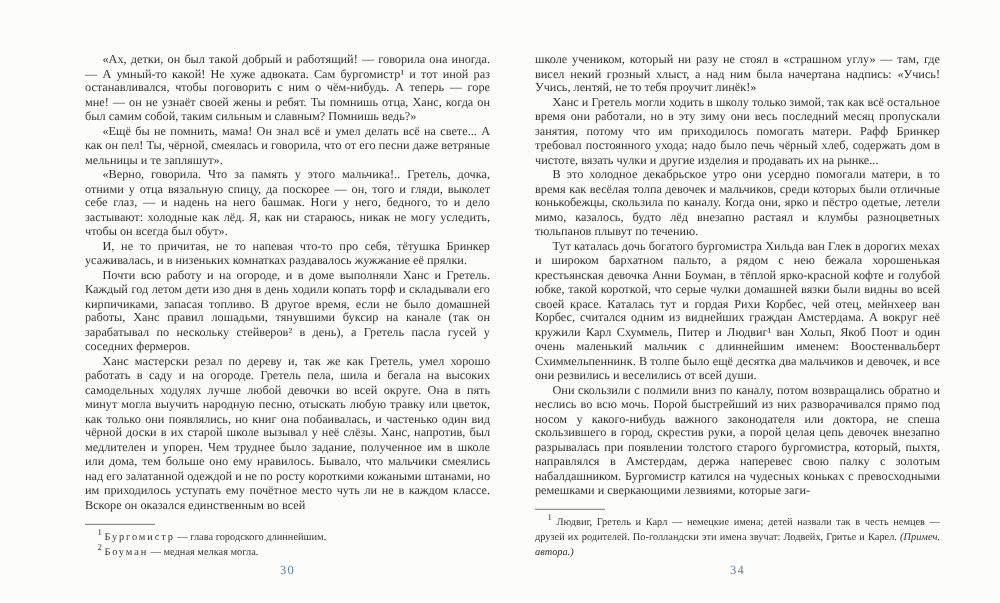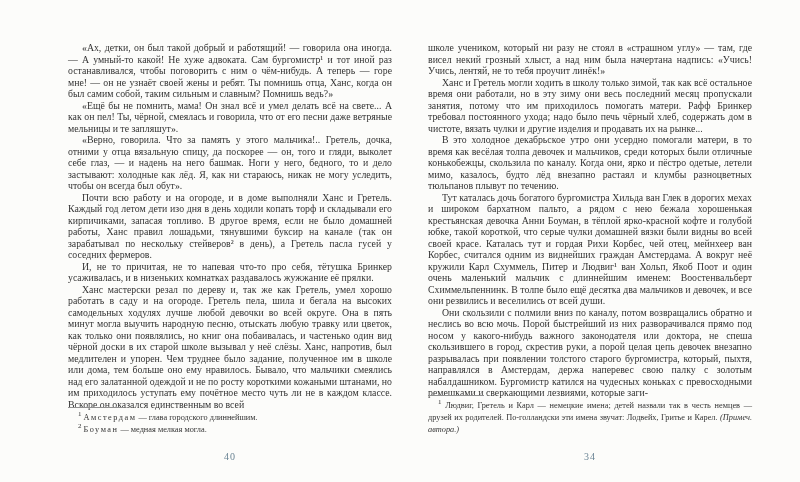--- a/index.html
+++ b/index.html
@@ -19,21 +19,21 @@
     color:var(--text);
     font-size:9.8px;line-height:11.5px;
     text-align:justify;
   }
   .page--left{left:68px;}
   .page--right{left:428px;}
   .page-body p{margin:0;text-indent:14px;}
   .page-body p.no-indent{text-indent:0;}
   sup{font-size:7px;line-height:0;vertical-align:super;}
   .footnotes{
-    position:absolute;left:0;right:0;bottom:26px;
+    position:absolute;left:0;right:0;bottom:14px;
     font-size:8.3px;line-height:12px;text-align:justify;
   }
   .fn-rule{width:56px;height:1px;background:var(--footnote-rule);margin:0 0 4px 0;}
   .footnote-line{margin:0;text-indent:10px;}
   .fn-term{letter-spacing:1.5px;margin:0 2px 0 2px;}
   .footnote-par{margin:0;text-indent:10px;}
   .fn-attr{font-style:italic;}
   .page-number{
     position:absolute;left:0;right:0;bottom:0;
     text-align:center;color:var(--page-number);
@@ -41,30 +41,30 @@
   }
 </style>
 </head>
 <body>
 
 <section class="page page--left">
   <div class="page-body">
     <p>«Ах, детки, он был такой добрый и работящий! — говорила она иногда. — А умный-то какой! Не хуже адвоката. Сам бургомистр¹ и тот иной раз останавливался, чтобы поговорить с ним о чём-нибудь. А теперь — горе мне! — он не узнаёт своей жены и ребят. Ты помнишь отца, Ханс, когда он был самим собой, таким сильным и славным? Помнишь ведь?»</p>
     <p>«Ещё бы не помнить, мама! Он знал всё и умел делать всё на свете... А как он пел! Ты, чёрной, смеялась и говорила, что от его песни даже ветряные мельницы и те запляшут».</p>
     <p>«Верно, говорила. Что за память у этого мальчика!.. Гретель, дочка, отними у отца вязальную спицу, да поскорее — он, того и гляди, выколет себе глаз, — и надень на него башмак. Ноги у него, бедного, то и дело застывают: холодные как лёд. Я, как ни стараюсь, никак не могу уследить, чтобы он всегда был обут».</p>
+    <p>И, не то причитая, не то напевая что-то про себя, тётушка Бринкер усаживалась, и в низеньких комнатках раздавалось жужжание её прялки.</p>
     <p>Почти всю работу и на огороде, и в доме выполняли Ханс и Гретель. Каждый год летом дети изо дня в день ходили копать торф и складывали его кирпичиками, запасая топливо. В другое время, если не было домашней работы, Ханс правил лошадьми, тянувшими буксир на канале (так он зарабатывал по нескольку стейверов² в день), а Гретель пасла гусей у соседних фермеров.</p>
-    <p>И, не то причитая, не то напевая что-то про себя, тётушка Бринкер усаживалась, и в низеньких комнатках раздавалось жужжание её прялки.</p>
     <p>Ханс мастерски резал по дереву и, так же как Гретель, умел хорошо работать в саду и на огороде. Гретель пела, шила и бегала на высоких самодельных ходулях лучше любой девочки во всей округе. Она в пять минут могла выучить народную песню, отыскать любую травку или цветок, как только они появлялись, но книг она побаивалась, и частенько один вид чёрной доски в их старой школе вызывал у неё слёзы. Ханс, напротив, был медлителен и упорен. Чем труднее было задание, полученное им в школе или дома, тем больше оно ему нравилось. Бывало, что мальчики смеялись над его залатанной одеждой и не по росту короткими кожаными штанами, но им приходилось уступать ему почётное место чуть ли не в каждом классе. Вскоре он оказался единственным во всей</p>
   </div>
   <div class="footnotes">
     <div class="fn-rule"></div>
-    <p class="footnote-line"><sup>1</sup><span class="fn-term">Амстердам</span><span>—  глава городского длиннейшим.</span></p>
+    <p class="footnote-line"><sup>1</sup><span class="fn-term">Бургомистр</span><span>—  глава городского длиннейшим.</span></p>
     <p class="footnote-line"><sup>2</sup><span class="fn-term">Боуман</span><span>—  медная мелкая могла.</span></p>
   </div>
-  <div class="page-number">40</div>
+  <div class="page-number">30</div>
 </section>
 
 <section class="page page--right">
   <div class="page-body">
     <p class="no-indent">школе учеником, который ни разу не стоял в «страшном углу» — там, где висел некий грозный хлыст, а над ним была начертана надпись: «Учись! Учись, лентяй, не то тебя проучит линёк!»</p>
     <p>Ханс и Гретель могли ходить в школу только зимой, так как всё остальное время они работали, но в эту зиму они весь последний месяц пропускали занятия, потому что им приходилось помогать матери. Рафф Бринкер требовал постоянного ухода; надо было печь чёрный хлеб, содержать дом в чистоте, вязать чулки и другие изделия и продавать их на рынке...</p>
     <p>В это холодное декабрьское утро они усердно помогали матери, в то время как весёлая толпа девочек и мальчиков, среди которых были отличные конькобежцы, скользила по каналу. Когда они, ярко и пёстро одетые, летели мимо, казалось, будто лёд внезапно растаял и клумбы разноцветных тюльпанов плывут по течению.</p>
     <p>Тут каталась дочь богатого бургомистра Хильда ван Глек в дорогих мехах и широком бархатном пальто, а рядом с нею бежала хорошенькая крестьянская девочка Анни Боуман, в тёплой ярко-красной кофте и голубой юбке, такой короткой, что серые чулки домашней вязки были видны во всей своей красе. Каталась тут и гордая Рихи Корбес, чей отец, мейнхеер ван Корбес, считался одним из виднейших граждан Амстердама. А вокруг неё кружили Карл Схуммель, Питер и Людвиг¹ ван Хольп, Якоб Поот и один очень маленький мальчик с длиннейшим именем: Воостенвальберт Схиммельпеннинк. В толпе было ещё десятка два мальчиков и девочек, и все они резвились и веселились от всей души.</p>
     <p>Они скользили с полмили вниз по каналу, потом возвращались обратно и неслись во всю мочь. Порой быстрейший из них разворачивался прямо под носом у какого-нибудь важного законодателя или доктора, не спеша скользившего в город, скрестив руки, а порой целая цепь девочек внезапно разрывалась при появлении толстого старого бургомистра, который, пыхтя, направлялся в Амстердам, держа наперевес свою палку с золотым набалдашником. Бургомистр катился на чудесных коньках с превосходными ремешками и сверкающими лезвиями, которые заги-</p>
   </div>

